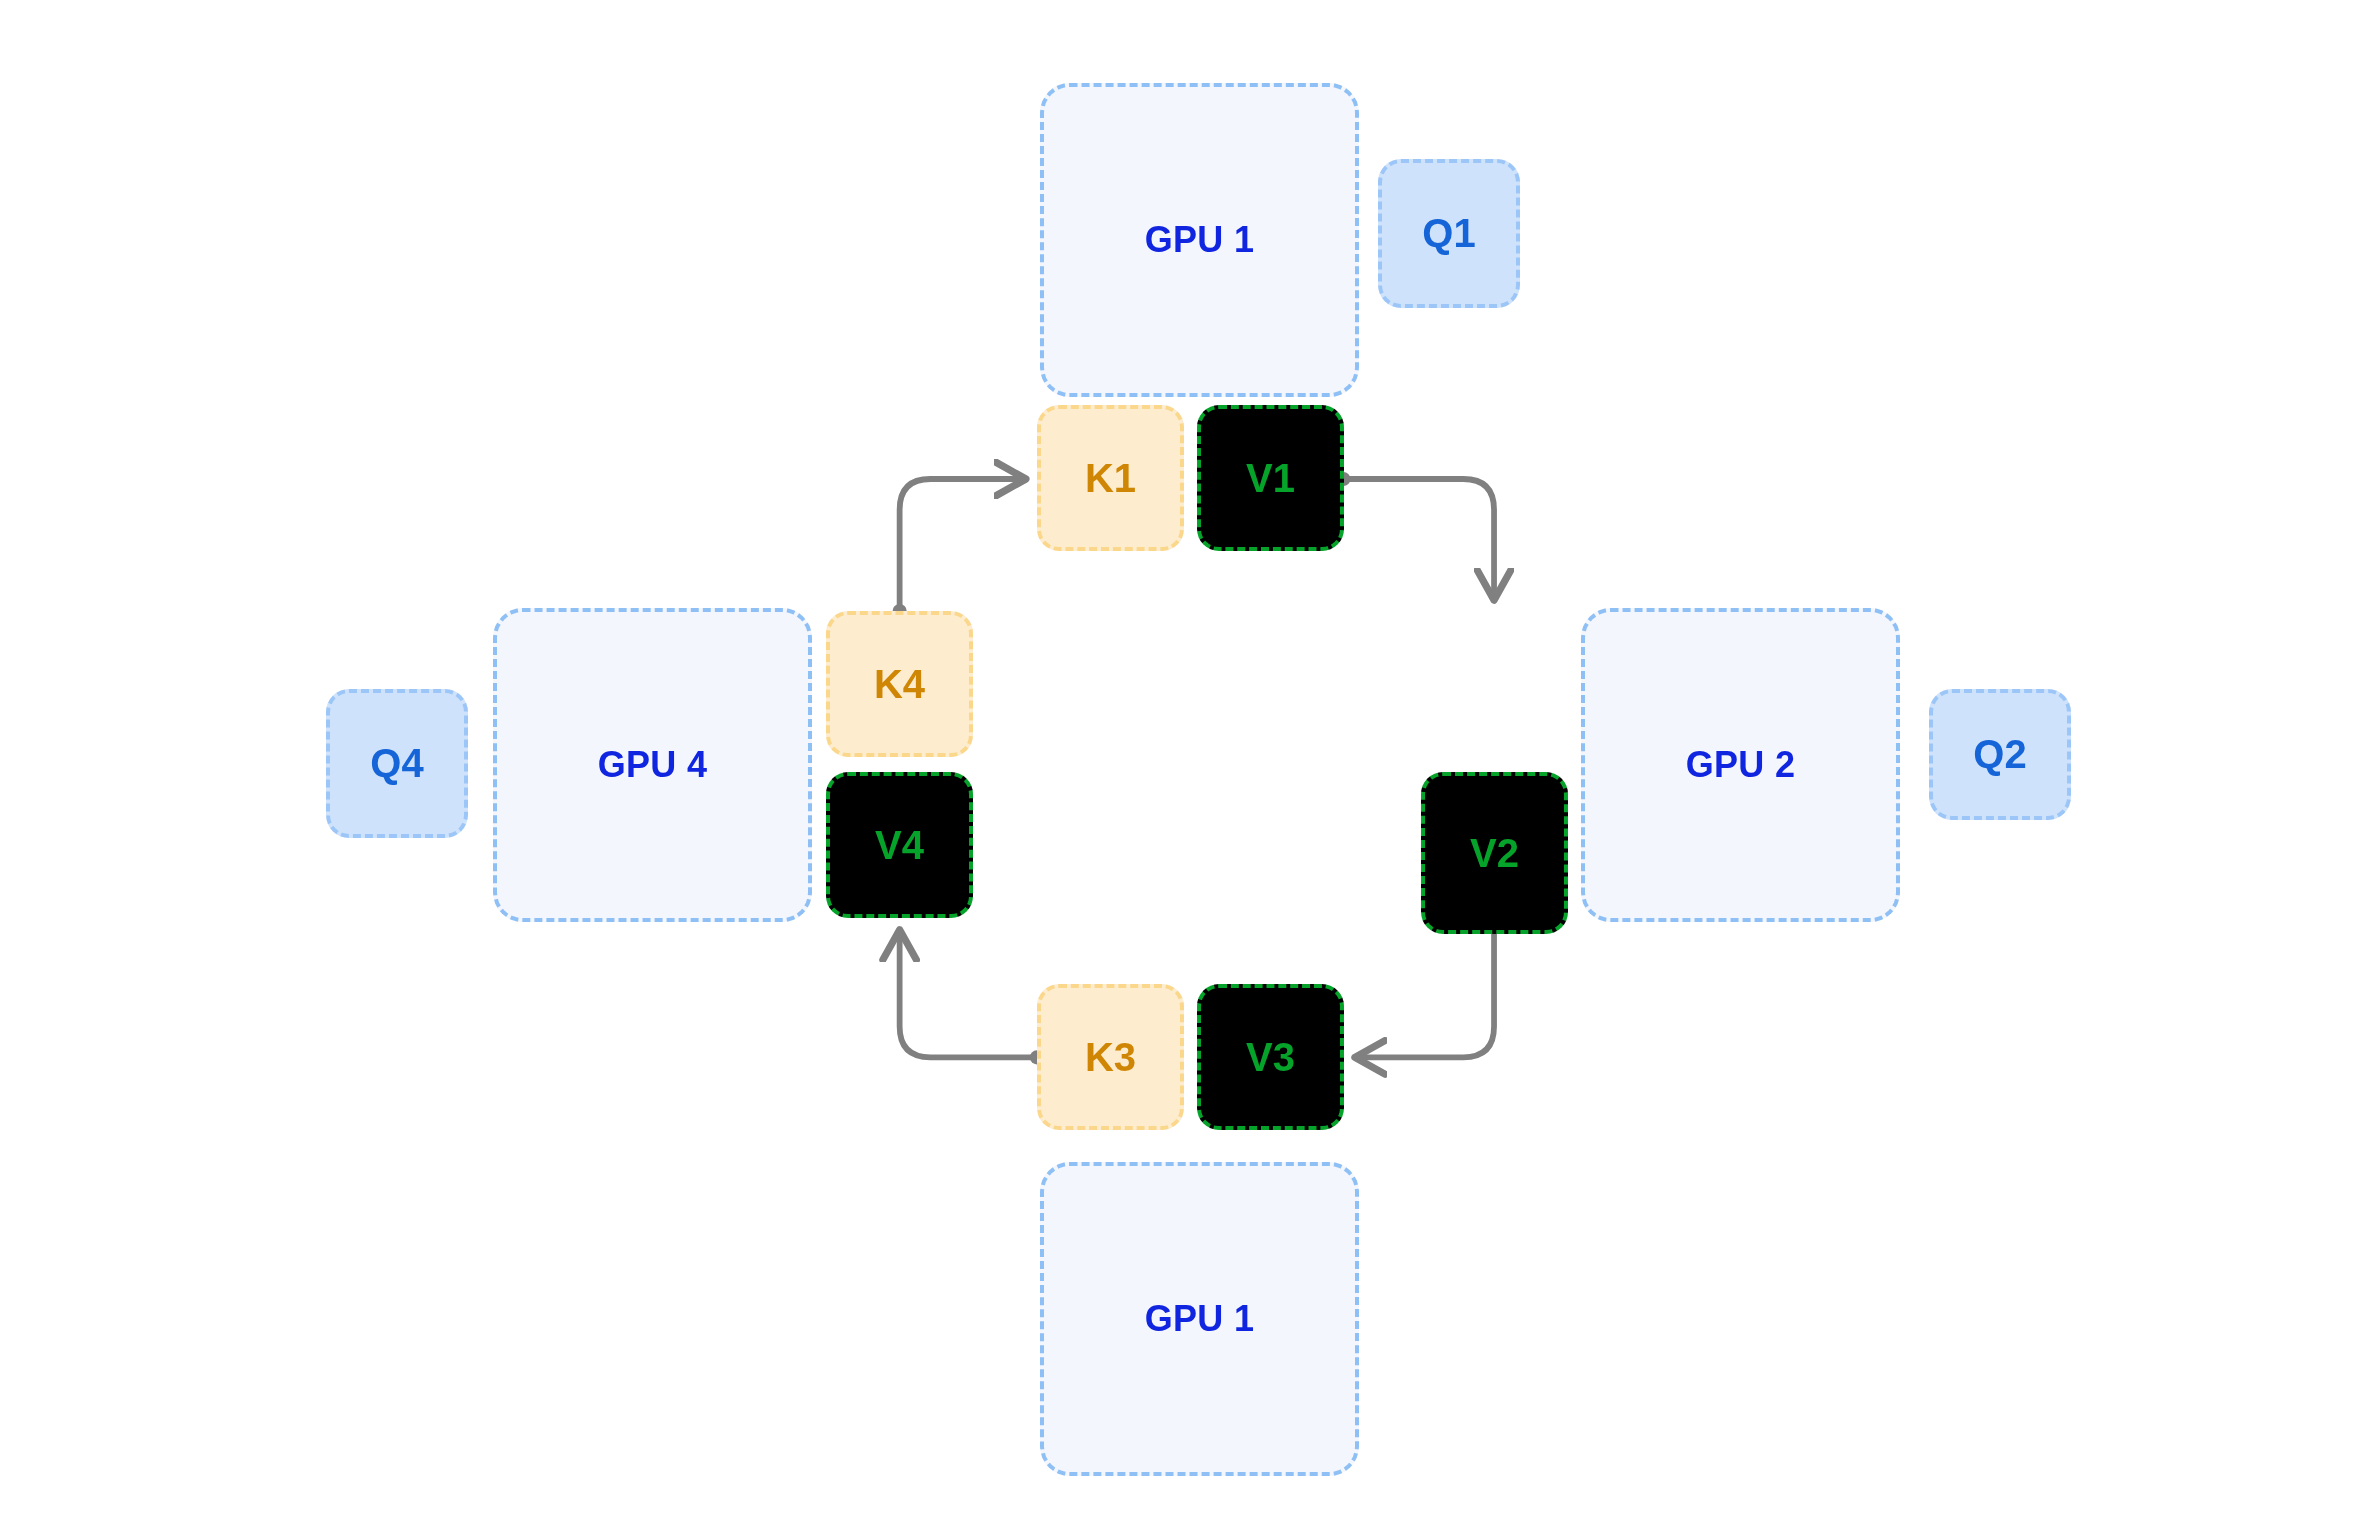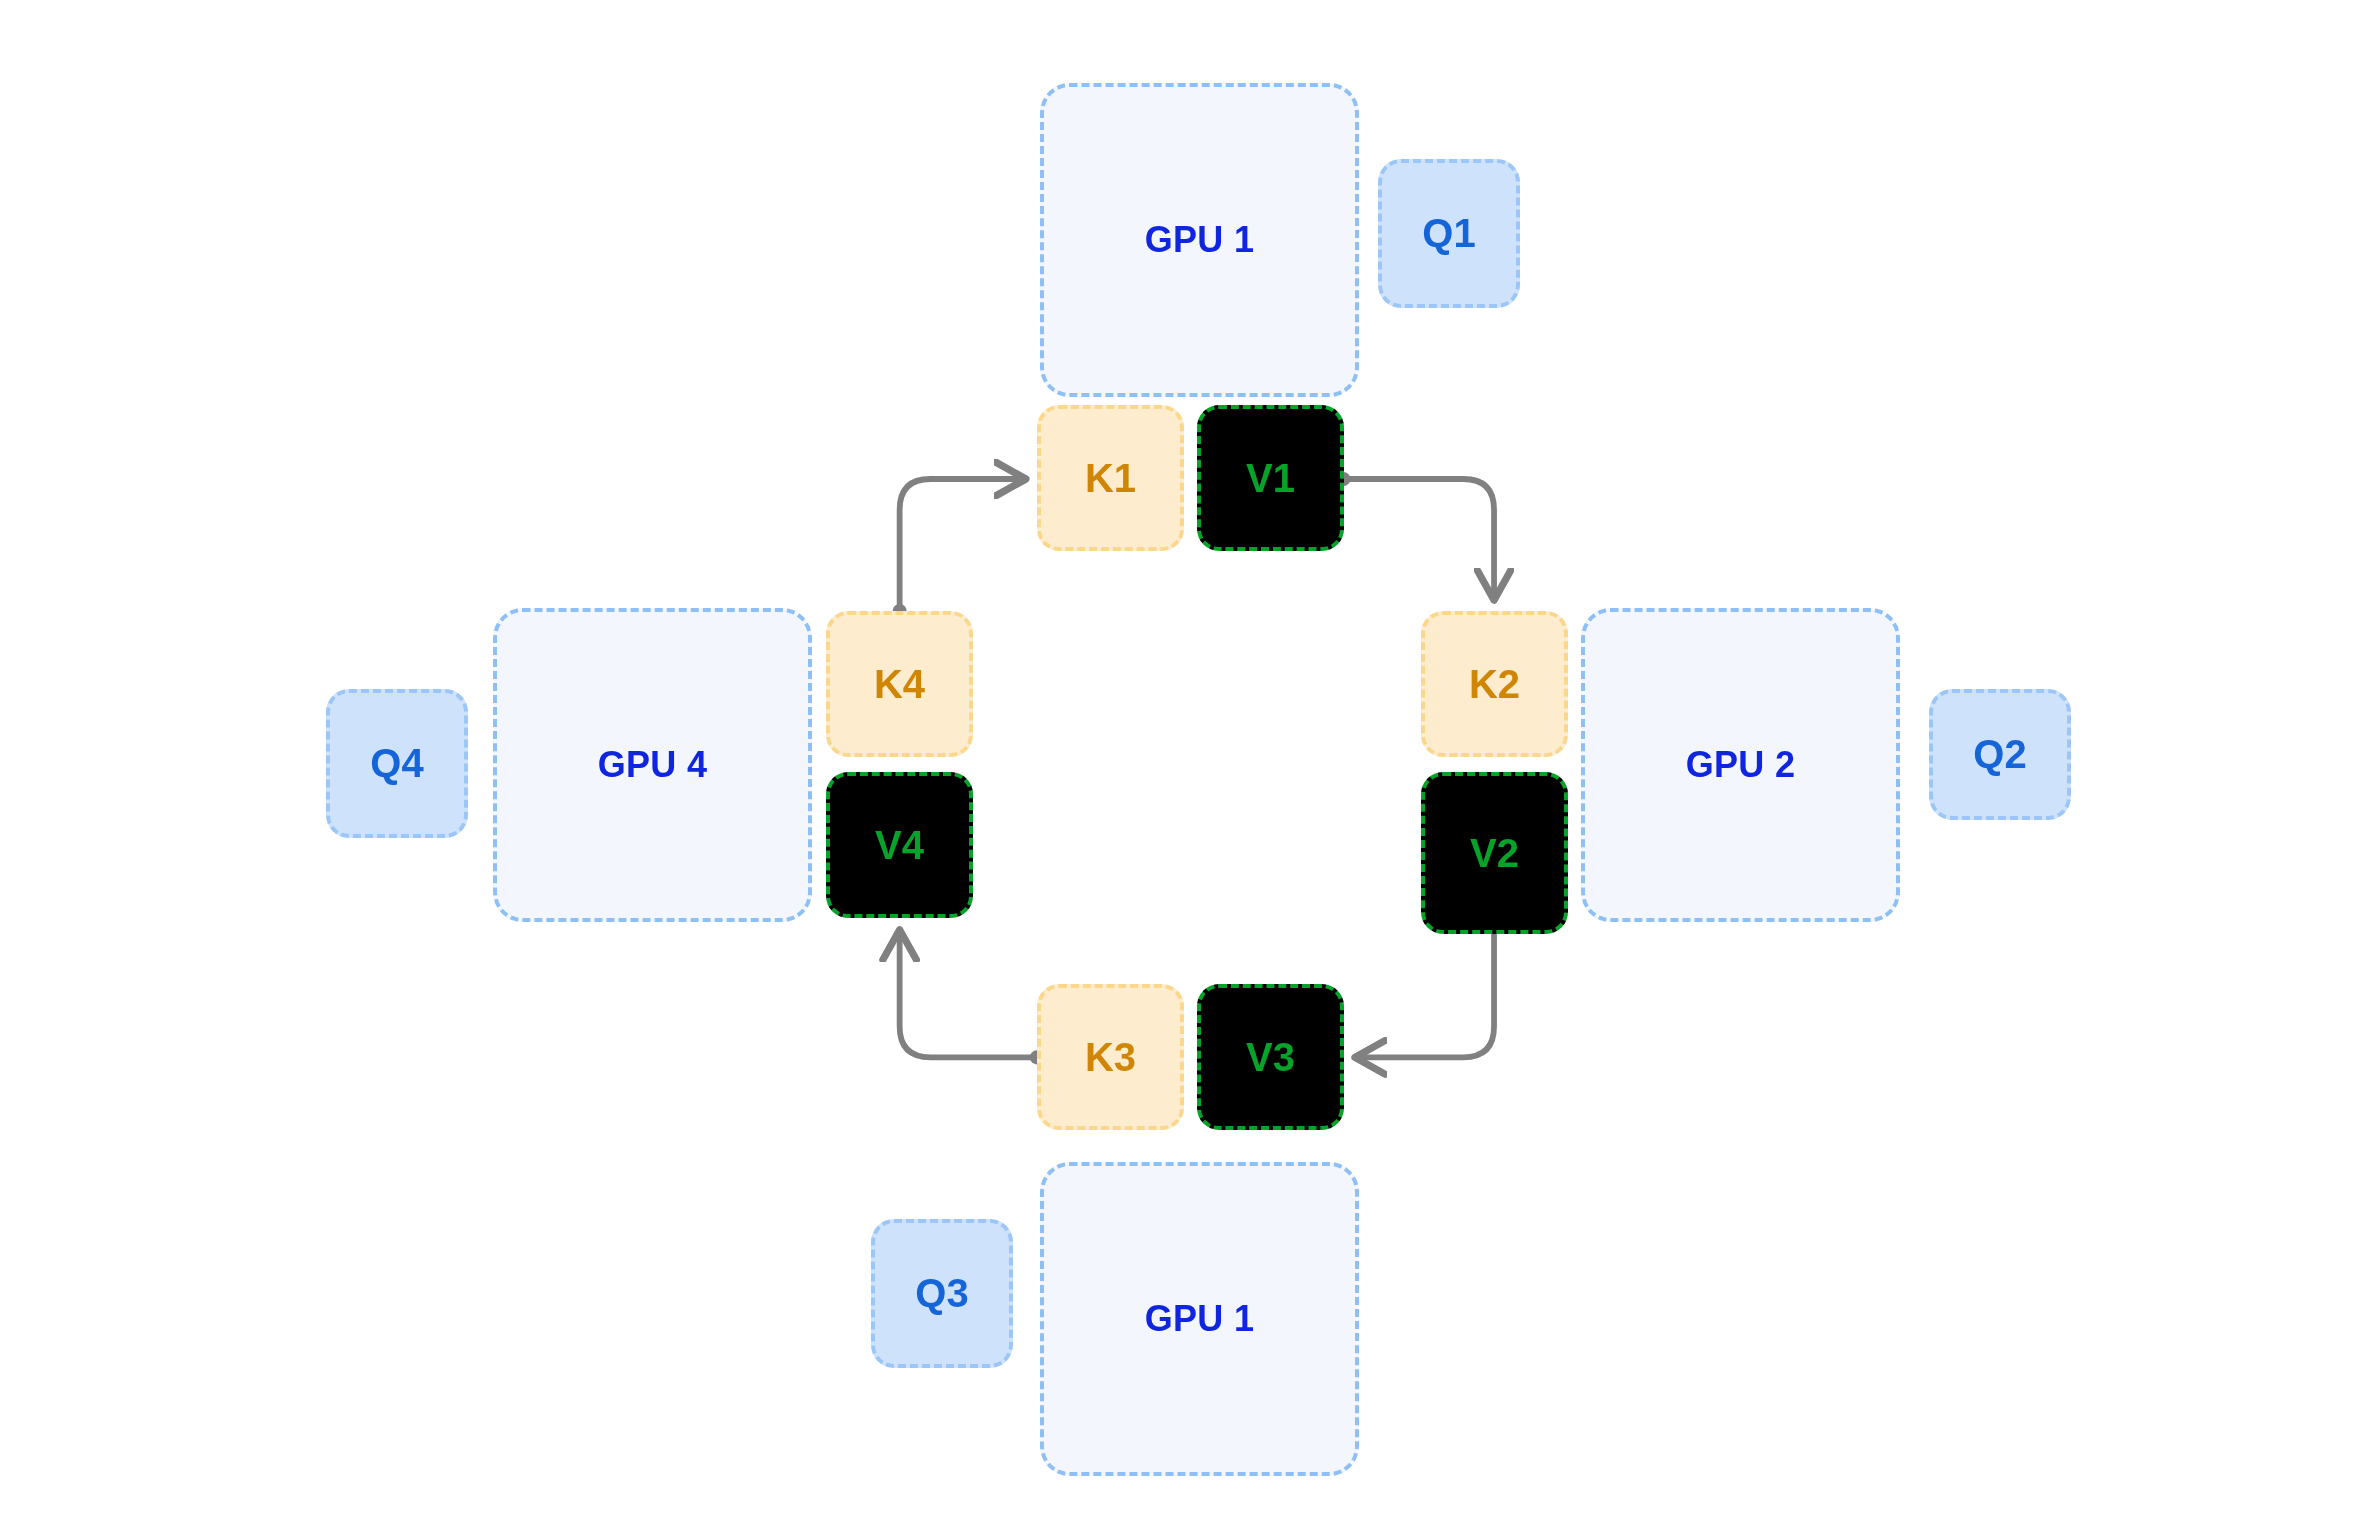--- a/index.html
+++ b/index.html
@@ -118,32 +118,26 @@
         <circle cx="1617" cy="1649" r="11"></circle>
       </g>
   </svg>
 
   <div class="q-box" id="q1" style="left: 1378px; top: 159px; width: 142px; height: 149px;">
     <span class="q-label">Q1</span>
   </div>
   <div class="q-box" id="q2" style="left: 1929px; top: 689px; width: 142px; height: 131px;">
     <span class="q-label">Q2</span>
   </div>
-  <div class="q-box" id="q3" style="left: 871px; top: 1219px; width: 142px; height: 149px;">
-    <span class="q-label">Q3</span>
-  </div>
   <div class="q-box" id="q4" style="left: 326px; top: 689px; width: 142px; height: 149px;">
     <span class="q-label">Q4</span>
   </div>
 
   <div class="k-box" id="k1" style="left: 1037px; top: 405px; width: 147px; height: 146px;">
     <span class="k-label">K1</span>
-  </div>
-  <div class="k-box" id="k2" style="left: 1421px; top: 611px; width: 147px; height: 146px;">
-    <span class="k-label">K2</span>
   </div>
   <div class="k-box" id="k3" style="left: 1037px; top: 984px; width: 147px; height: 146px;">
     <span class="k-label">K3</span>
   </div>
   <div class="k-box" id="k4" style="left: 826px; top: 611px; width: 147px; height: 146px;">
     <span class="k-label">K4</span>
   </div>
 
   <div class="v-box" id="v1" style="left: 1197px; top: 405px; width: 147px; height: 146px;">
     <span class="v-label">V1</span>

